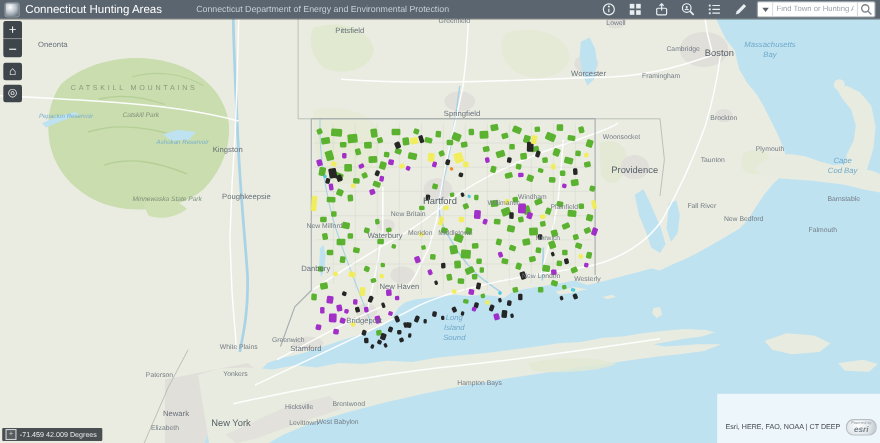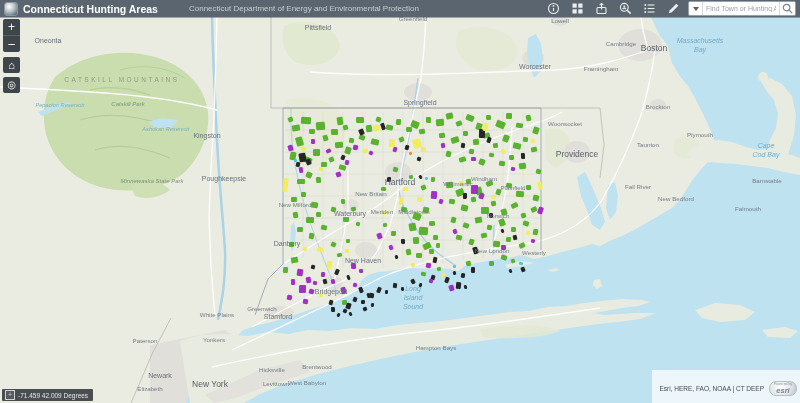--- a/index.html
+++ b/index.html
@@ -8,38 +8,38 @@
   svg text{font-family:"Liberation Sans",sans-serif;text-anchor:middle;}
   .city{font-size:7px;fill:#67707a;}
   .citysm{font-size:6.2px;fill:#737c85;}
   .citylg{font-size:8.5px;fill:#555e66;}
   .water{font-size:7px;fill:#6fa9c9;font-style:italic;}
   .watersm{font-size:5.6px;fill:#7ab0cc;font-style:italic;}
   .range{font-size:6.5px;fill:#8d9b80;letter-spacing:2.5px;}
   .park{font-size:6px;fill:#7f927b;font-style:italic;}
   header{position:absolute;top:0;left:0;right:0;height:17px;background:#5a656f;display:flex;align-items:center;padding:0 4px;z-index:10;box-shadow:0 1px 0 rgba(0,0,0,.3);}
   .logo{width:12px;height:12px;border-radius:3px;background:radial-gradient(circle at 35% 30%,#ffffff,#b9c3ca 45%,#5f6b74 90%);border:1px solid #8b959d;flex:none;}
-  .title{color:#fff;font-size:10.5px;font-weight:bold;margin-left:5px;white-space:nowrap;}
+  .title{color:#fff;font-size:10.5px;font-weight:normal;margin-left:5px;white-space:nowrap;}
   .subtitle{color:#c6cfd6;font-size:8px;margin-left:31px;white-space:nowrap;}
   .tools{margin-left:auto;display:flex;align-items:center;gap:10px;margin-right:8px;}
   .tool{width:14px;height:14px;display:flex;align-items:center;justify-content:center;cursor:pointer;}
   .search{display:flex;align-items:center;background:#fff;border:1px solid #98a1a8;border-radius:2px;height:13px;width:106px;flex:none;}
   .caret{width:13px;height:100%;display:flex;align-items:center;justify-content:center;border-right:1px solid #d6dadd;cursor:pointer;}
   .caret i{width:0;height:0;border-left:3px solid transparent;border-right:3px solid transparent;border-top:4px solid #5b6066;}
   .search input{border:0;outline:0;flex:1;min-width:0;height:11px;font-size:7px;color:#555;padding:0 3px;font-family:"Liberation Sans",sans-serif;}
   .search input::placeholder{color:#9aa2a8;}
   .sbtn{width:15px;height:100%;display:flex;align-items:center;justify-content:center;border-left:1px solid #d6dadd;cursor:pointer;}
   .ctrl{position:absolute;left:3px;width:17px;height:16px;background:#3f464b;color:#fff;display:flex;align-items:center;justify-content:center;border-radius:2px;cursor:pointer;z-index:6;font-size:12px;line-height:1;}
   #zoomin{top:19px;border-radius:2px 2px 0 0;}
   #zoomout{top:35px;border-radius:0 0 2px 2px;border-top:1px solid #5a6167;font-size:13px;}
   #home{top:57px;font-size:11px;}
   #locate{top:77px;font-size:10px;}
   .coords{position:absolute;left:2px;bottom:2px;height:12px;background:rgba(45,50,54,.85);color:#e6e9ea;font-size:6.5px;display:flex;align-items:center;padding:0 5px 0 3px;gap:3px;z-index:6;border-radius:1px;}
   .cross{width:8px;height:8px;border:1px solid #ccd2d5;color:#ccd2d5;font-size:7px;line-height:7px;text-align:center;background:rgba(255,255,255,.08);flex:none;}
-  .attrib{position:absolute;right:0;bottom:0;height:29px;display:flex;align-items:center;gap:5px;padding:4px 3px 0 7px;background:rgba(255,255,255,.72);font-size:6.5px;color:#454a4d;z-index:6;}
+  .attrib{position:absolute;right:0;bottom:0;height:29px;display:flex;align-items:center;gap:5px;padding:16px 3px 0 7px;background:rgba(255,255,255,.72);font-size:6.5px;color:#454a4d;z-index:6;}
   .esri{width:26px;height:13px;border-radius:7px;background:radial-gradient(circle at 40% 35%,#fff,#dfe5e8 60%,#b9c2c7);border:1px solid #b6bec3;display:flex;flex-direction:column;align-items:center;justify-content:center;line-height:1;}
   .esri .pb{font-size:3.5px;color:#8a949a;}
   .esri .e{font-size:7.5px;font-weight:bold;font-style:italic;color:#76828b;}
 </style>
 </head>
 <body>
 
 <div class="app">
 
   <svg class="map" width="800" height="403" viewBox="0 0 800 403">

